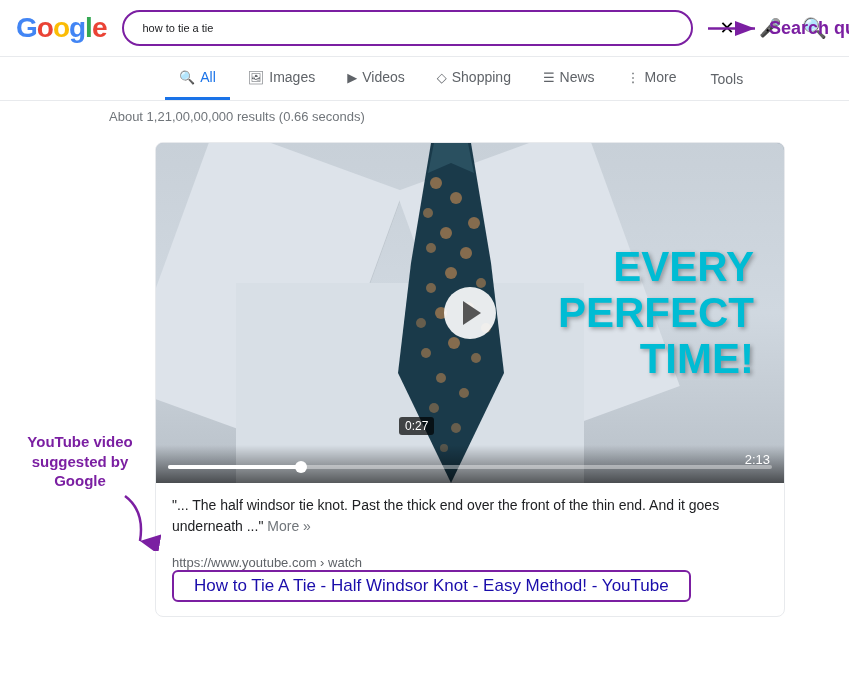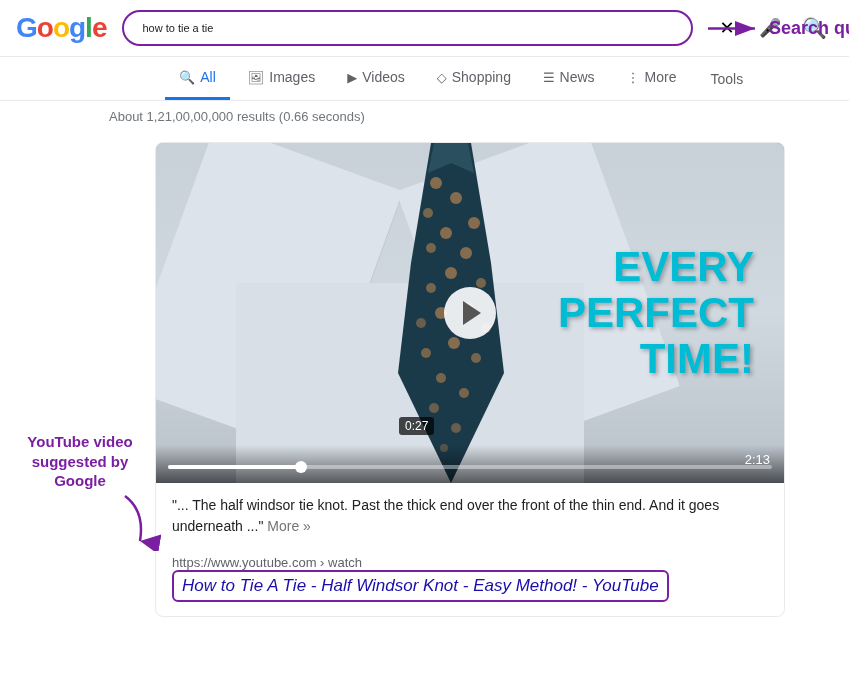--- a/index.html
+++ b/index.html
@@ -307,23 +307,22 @@
       color: #5f6368;
     }
 
     .result-title-link {
       display: block;
       font-size: 17px;
       color: #1a0dab;
       text-decoration: none;
       border: 2px solid #7B1FA2;
       border-radius: 6px;
-      padding: 4px 8px;
+      padding: 4px 20px;
       display: inline-block;
-      font-style: italic;
     }
   </style>
 </head>
 <body>
 
 <div class="header">
   <div class="google-logo">
     <span class="g-blue">G</span><span class="g-red">o</span><span class="g-yellow">o</span><span class="g-blue">g</span><span class="g-green">l</span><span class="g-red">e</span>
   </div>
 

